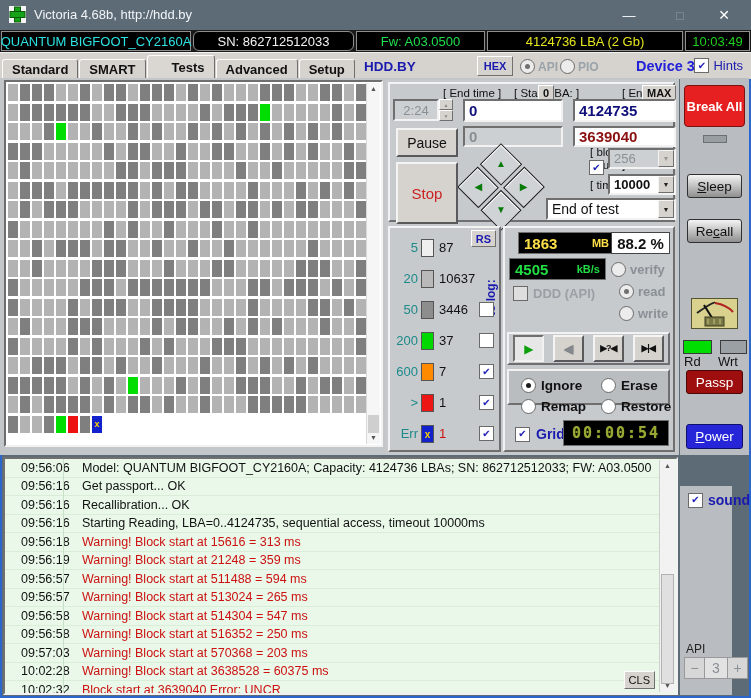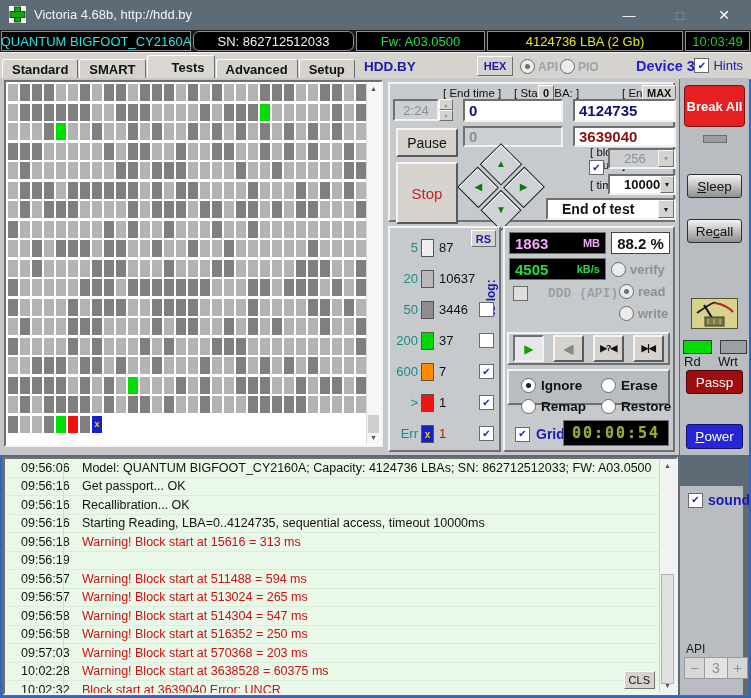--- a/index.html
+++ b/index.html
@@ -90,21 +90,21 @@
   .f-red{color:#8b1111;background:#fff;}
   .pausebtn{position:absolute;left:6px;top:44px;width:58px;height:25px;font-size:14px;}
   .stopbtn{position:absolute;left:6px;top:78px;width:58px;height:58px;font-size:15px;color:#cc2222;}
   .dmd{position:absolute;left:80px;top:72px;width:62px;height:62px;transform:rotate(45deg);
        display:grid;grid-template-columns:1fr 1fr;grid-template-rows:1fr 1fr;gap:3px;}
   .dcell{background:#cfd3d6;border:1px solid #1c1c1c;box-shadow:inset 1px 1px 0 #fff;
        display:flex;align-items:center;justify-content:center;}
   .dcell span{transform:rotate(-45deg);color:#0a7a0a;font-size:10px;line-height:1;}
   .combo{position:absolute;display:flex;box-sizing:border-box;border:2px solid;
          border-color:#6f6f6f #f2f2f2 #f2f2f2 #6f6f6f;background:#fff;}
-  .combo .cval{flex:1;display:flex;align-items:center;padding-left:14px;font-size:13px;}
+  .combo .cval{flex:1;display:flex;align-items:center;padding-left:4px;font-size:13px;}
   .combo .cmbarrow{width:16px;background:#d6d3ce;border:1px solid;
          border-color:#f4f4f4 #6e6e6e #6e6e6e #f4f4f4;display:flex;align-items:center;
          justify-content:center;box-sizing:border-box;}
   .combo .cmbarrow::after{content:'▼';font-size:7px;color:#222;}
   .combo.dis{background:#ccd0d2;} .combo.dis .cval{color:#8a8f94;}
   .combo.dis .cmbarrow::after{color:#9a9a9a;}
   
   .legendbox{position:absolute;left:2px;top:146px;width:113px;height:226px;box-sizing:border-box;background:#c6cacd;}
   .rsbtn{position:absolute;top:2px;right:3px;height:15px;padding:0 4px;color:#1a1aae;
          font-weight:bold;font-size:11px;z-index:2;}
@@ -116,29 +116,29 @@
   .lswatch{width:13px;height:18px;margin-left:3px;border:1px solid #555;flex:none;
          font-size:10px;font-weight:bold;text-align:center;line-height:17px;box-sizing:border-box;}
   .lcount{margin-left:5px;font-size:13px;}
   .lrow .cb{margin-left:auto;margin-right:3px;}
   
   .statusbox{position:absolute;left:117px;top:146px;width:172px;height:226px;box-sizing:border-box;background:#c6cacd;}
   .lcd{position:absolute;background:#000;border:1px solid #707070;display:flex;
        align-items:center;justify-content:space-between;padding:0 5px;box-sizing:border-box;
        font-weight:bold;}
   .lcd .v{font-size:15px;} .lcd .u{font-size:11px;}
-  .lcd-mb{left:4px;top:4px;width:97px;height:22px;color:#f0abfc;}
+  .lcd-mb{left:13px;top:4px;width:97px;height:22px;color:#fde047;}
   .lcd-speed{left:4px;top:30px;width:97px;height:22px;color:#22dd44;}
   .pctbox{position:absolute;left:106px;top:4px;width:59px;height:22px;background:#fff;
        border:1px solid #444;display:flex;align-items:center;justify-content:center;
        font-weight:bold;font-size:15px;box-sizing:border-box;}
   .vrad{position:absolute;display:flex;align-items:center;gap:4px;}
   .vrad .glabel{color:#8a9096;font-weight:bold;font-size:13px;}
   .r-verify{left:106px;top:34px;} .r-read{left:114px;top:56px;} .r-write{left:114px;top:78px;}
-  .dddchk{position:absolute;left:8px;top:58px;display:flex;align-items:center;gap:20px;font-family:Liberation Mono, monospace;}
+  .dddchk{position:absolute;left:8px;top:58px;display:flex;align-items:center;gap:5px;}
   .dddchk .glabel{color:#9aa0a6;font-weight:bold;font-size:13px;}
   .transport{position:absolute;left:2px;top:104px;width:163px;height:33px;box-sizing:border-box;
        display:flex;align-items:center;justify-content:space-around;background:#c6cacd;}
   .tbtn{width:27px;height:23px;font-size:12px;line-height:1;}
   .tbtn.small{font-size:9px;font-weight:bold;letter-spacing:-1px;}
   .tbtn.pressed{background:#e7e7e7;border-color:#6f6f6f #f2f2f2 #f2f2f2 #6f6f6f;}
   .g-play{color:#0aa00a;} .g-back{color:#84898e;text-shadow:0 0 1px #333;}
   .modebox{position:absolute;left:2px;top:141px;width:163px;height:36px;box-sizing:border-box;background:#b9bdbf;}
   .mrad{position:absolute;display:flex;align-items:center;gap:5px;}
   .mrad .mlabel{font-size:13.5px;font-weight:600;color:#111;}
@@ -180,21 +180,21 @@
   .logrow{display:flex;height:17.5px;align-items:center;border-bottom:1px solid rgba(120,170,120,0.14);}
   .ltime{width:52px;padding-left:16px;flex:none;color:#111;font-size:12.5px;}
   .ltext{padding-left:9px;white-space:nowrap;font-size:12.5px;color:#111;}
   .logrow.warning .ltext,.logrow.error .ltext{color:#cc1111;}
   .clsbtn{position:absolute;right:21px;bottom:4px;height:16px;padding:0 4px;font-size:11px;}
   .lsb{position:absolute;right:1px;top:1px;bottom:1px;width:15px;background:#f2f2f2;
        border-left:1px solid #cfcfcf;}
   .lthumb{position:absolute;left:1px;right:1px;top:114px;height:108px;background:#e0e0e0;
        border:1px solid #b2b2b2;}
   
-  .rbot{position:absolute;left:680px;top:486px;width:63px;height:209px;background:#b9bdc1;}
+  .rbot{position:absolute;left:680px;top:486px;width:52px;height:209px;background:#b9bdc1;}
   .soundchk{position:absolute;left:8px;top:6px;display:flex;align-items:center;gap:5px;}
   .soundchk .glabel{color:#1a1aae;font-weight:bold;font-size:14px;}
   .apilabel{position:absolute;left:6px;top:156px;font-size:12px;color:#222;}
   .stepper{position:absolute;left:4px;top:171px;display:flex;}
   .stepper span{width:21px;height:22px;background:#d7d7d7;border:1px solid #9a9a9a;
        display:flex;align-items:center;justify-content:center;color:#8a8f94;font-size:14px;
        box-sizing:border-box;margin-right:-1px;}
   .stepper .sval{width:24px;background:#e2e2e2;}
 </style>
 </head>
@@ -823,21 +823,21 @@
       <span class="combo dis" style="left:218px;top:64px;width:68px;height:21px;">
         <span class="cval">256</span>
         <span class="cmbarrow"></span>
       </span>
       <span class="slabel" style="left:152px;top:95px;">[ timeout,ms ]</span>
       <span class="combo" style="left:218px;top:90px;width:68px;height:21px;">
         <span class="cval" style="font-weight:bold;">10000</span>
         <span class="cmbarrow"></span>
       </span>
       <span class="combo" style="left:156px;top:114px;width:130px;height:22px;">
-        <span class="cval" style="font-weight:bold;font-size:14px;">End of test</span>
+        <span class="cval" style="font-weight:normal;font-size:14px;">End of test</span>
         <span class="cmbarrow"></span>
       </span>
     </div>
 
     <div class="legendbox b-out">
       <span class="rsbtn btn1">RS</span>
       <span class="tolog">to log:</span>
       <div id="legendrows">
           <div class="lrow">
             <span class="llabel">5</span>
@@ -997,20 +997,21 @@
         <div class="logrow info">
           <span class="ltime">09:56:16</span>
           <span class="ltext">Starting Reading, LBA=0..4124735, sequential access, timeout 10000ms</span>
         </div>
         <div class="logrow warning">
           <span class="ltime">09:56:18</span>
           <span class="ltext">Warning! Block start at 15616 = 313 ms</span>
         </div>
         <div class="logrow warning">
           <span class="ltime">09:56:19</span>
+          <span class="ltext">Warning! Block start at 21248 = 359 ms</span>
         </div>
         <div class="logrow warning">
           <span class="ltime">09:56:57</span>
           <span class="ltext">Warning! Block start at 511488 = 594 ms</span>
         </div>
         <div class="logrow warning">
           <span class="ltime">09:56:57</span>
           <span class="ltext">Warning! Block start at 513024 = 265 ms</span>
         </div>
         <div class="logrow warning">

